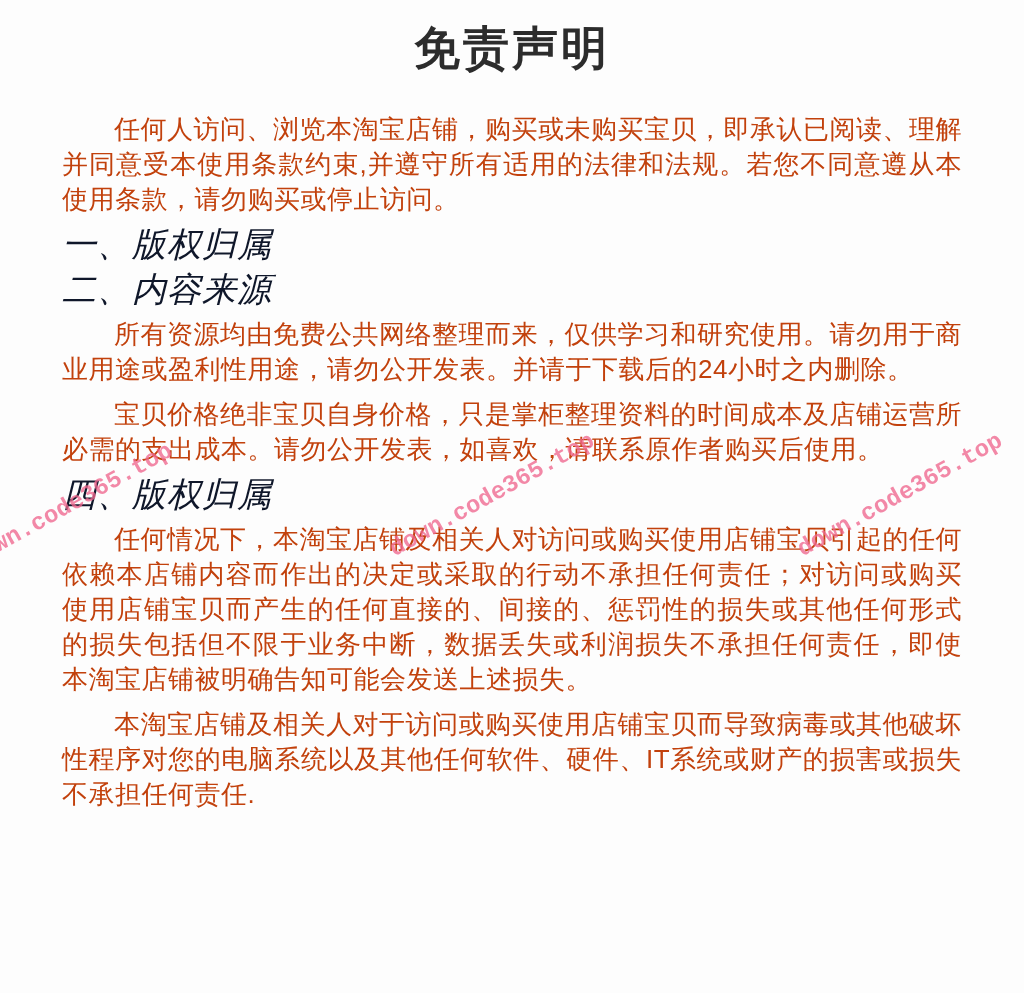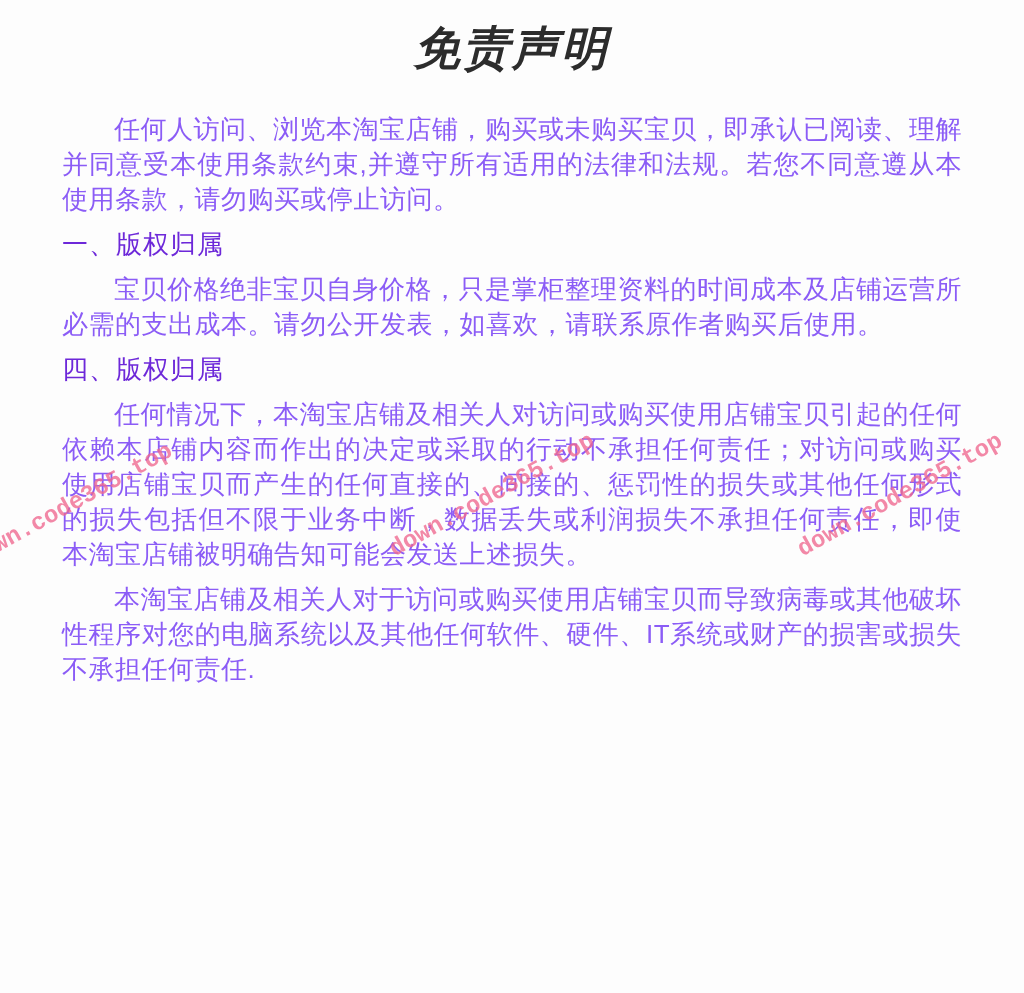--- a/index.html
+++ b/index.html
@@ -23,38 +23,38 @@
     z-index: 1;
   }
   .doc-title {
     font-size: 46px;
     line-height: 56px;
     font-weight: bold;
     text-align: center;
     color: #2c2c2c;
     letter-spacing: 3px;
     margin: 0 0 36px 0;
-    font-style: italic;
   }
   .para {
     font-size: 26px;
     line-height: 35px;
-    color: #8b5cf6;
+    color: #c2410c;
     text-align: justify;
     text-indent: 2em;
     margin: 8px 0 10px 0;
     letter-spacing: 0.5px;
   }
   .sec-heading {
-    font-size: 26px;
+    font-size: 34px;
     line-height: 35px;
     font-weight: normal;
-    color: #6d28d9;
+    color: #0f172a;
     margin: 0 0 10px 0;
     letter-spacing: 1px;
+    font-style: italic;
   }
   .watermark {
     position: absolute;
     font-family: "Liberation Mono", monospace;
     font-size: 24px;
     font-weight: bold;
     color: #f0688f;
     opacity: 0.78;
     white-space: nowrap;
     transform: translate(-50%, -50%) rotate(-29deg);
@@ -70,20 +70,22 @@
 <body>
 
 <div class="doc">
 
   <h1 class="doc-title">免责声明</h1>
 
   <p class="para">任何人访问、浏览本淘宝店铺，购买或未购买宝贝，即承认已阅读、理解并同意受本使用条款约束,并遵守所有适用的法律和法规。若您不同意遵从本使用条款，请勿购买或停止访问。</p>
 
   <h2 class="sec-heading">一、版权归属</h2>
 
+  <h2 class="sec-heading">二、内容来源</h2>
+  <p class="para">所有资源均由免费公共网络整理而来，仅供学习和研究使用。请勿用于商业用途或盈利性用途，请勿公开发表。并请于下载后的24小时之内删除。</p>
 
   <p class="para">宝贝价格绝非宝贝自身价格，只是掌柜整理资料的时间成本及店铺运营所必需的支出成本。请勿公开发表，如喜欢，请联系原作者购买后使用。</p>
 
   <h2 class="sec-heading">四、版权归属</h2>
   <p class="para">任何情况下，本淘宝店铺及相关人对访问或购买使用店铺宝贝引起的任何依赖本店铺内容而作出的决定或采取的行动不承担任何责任；对访问或购买使用店铺宝贝而产生的任何直接的、间接的、惩罚性的损失或其他任何形式的损失包括但不限于业务中断，数据丢失或利润损失不承担任何责任，即使本淘宝店铺被明确告知可能会发送上述损失。</p>
   <p class="para">本淘宝店铺及相关人对于访问或购买使用店铺宝贝而导致病毒或其他破坏性程序对您的电脑系统以及其他任何软件、硬件、IT系统或财产的损害或损失不承担任何责任.</p>
 
 </div>
 
 <div class="watermark wm-left">down.code365.top</div>

